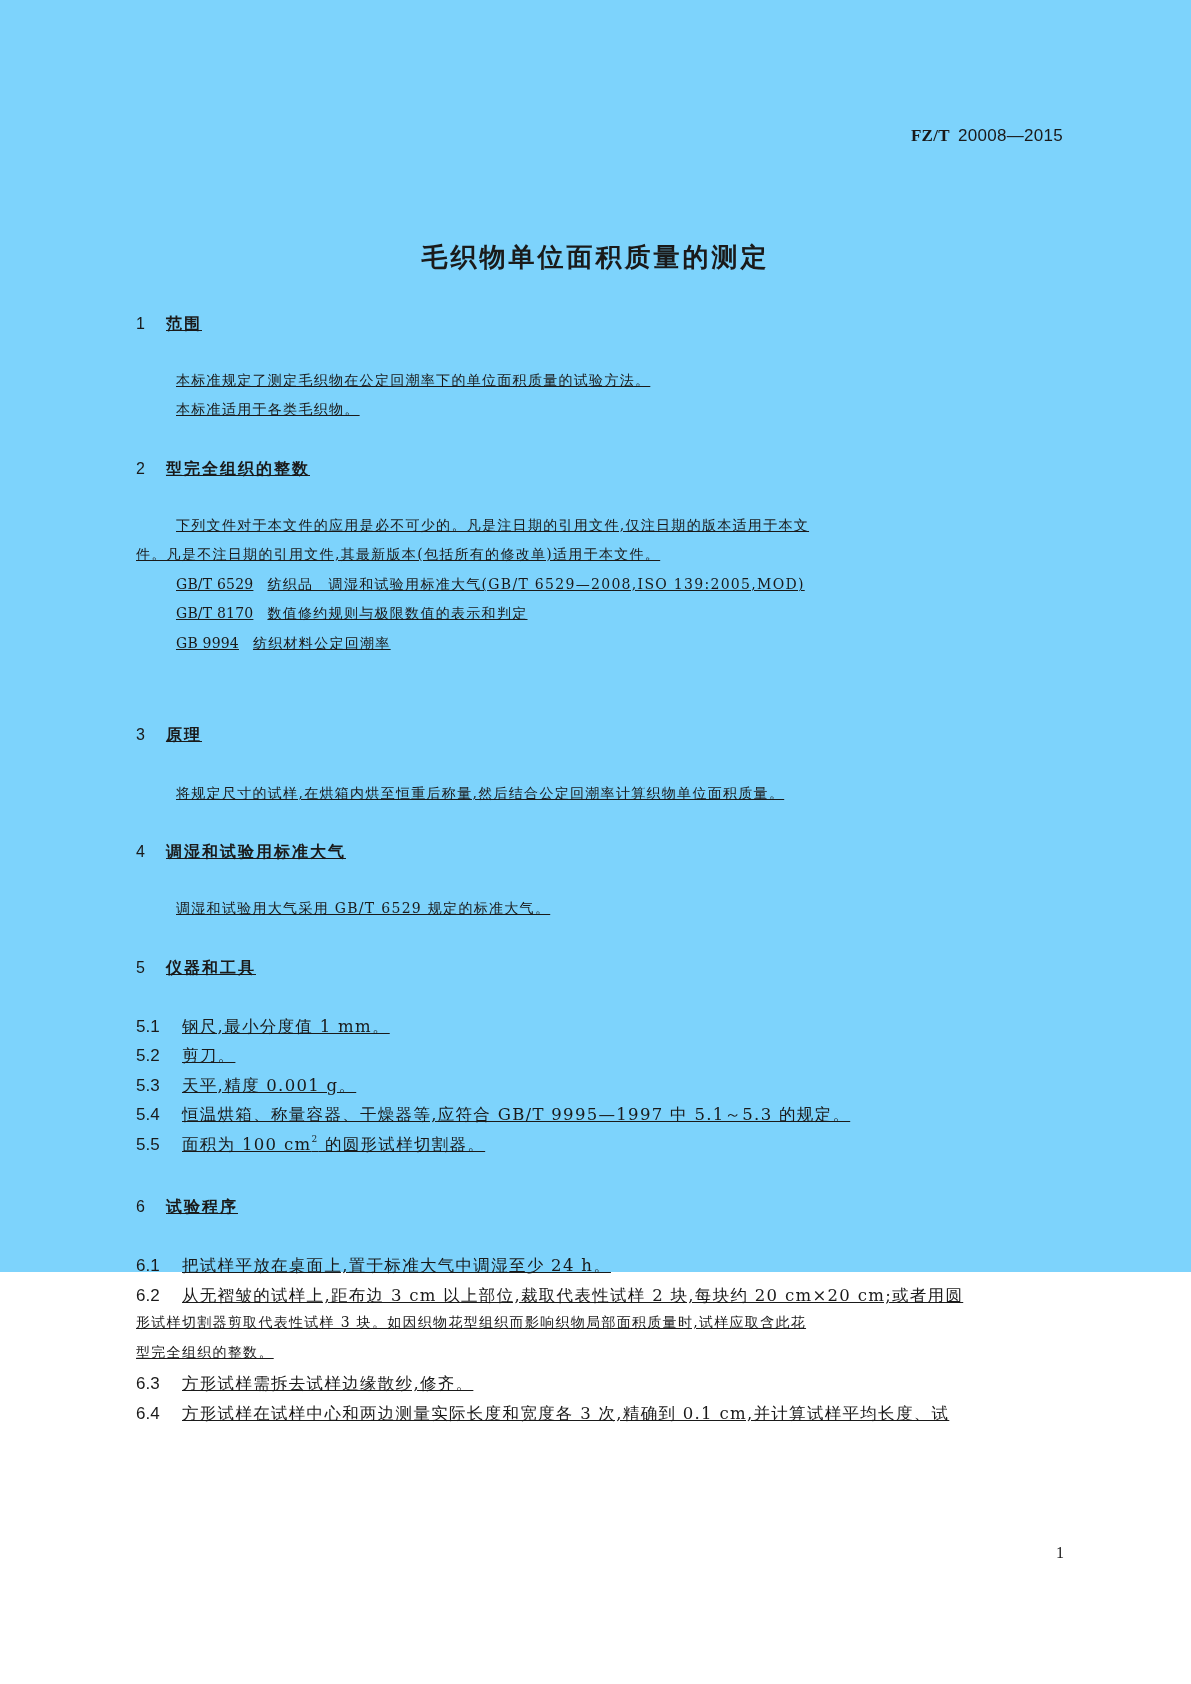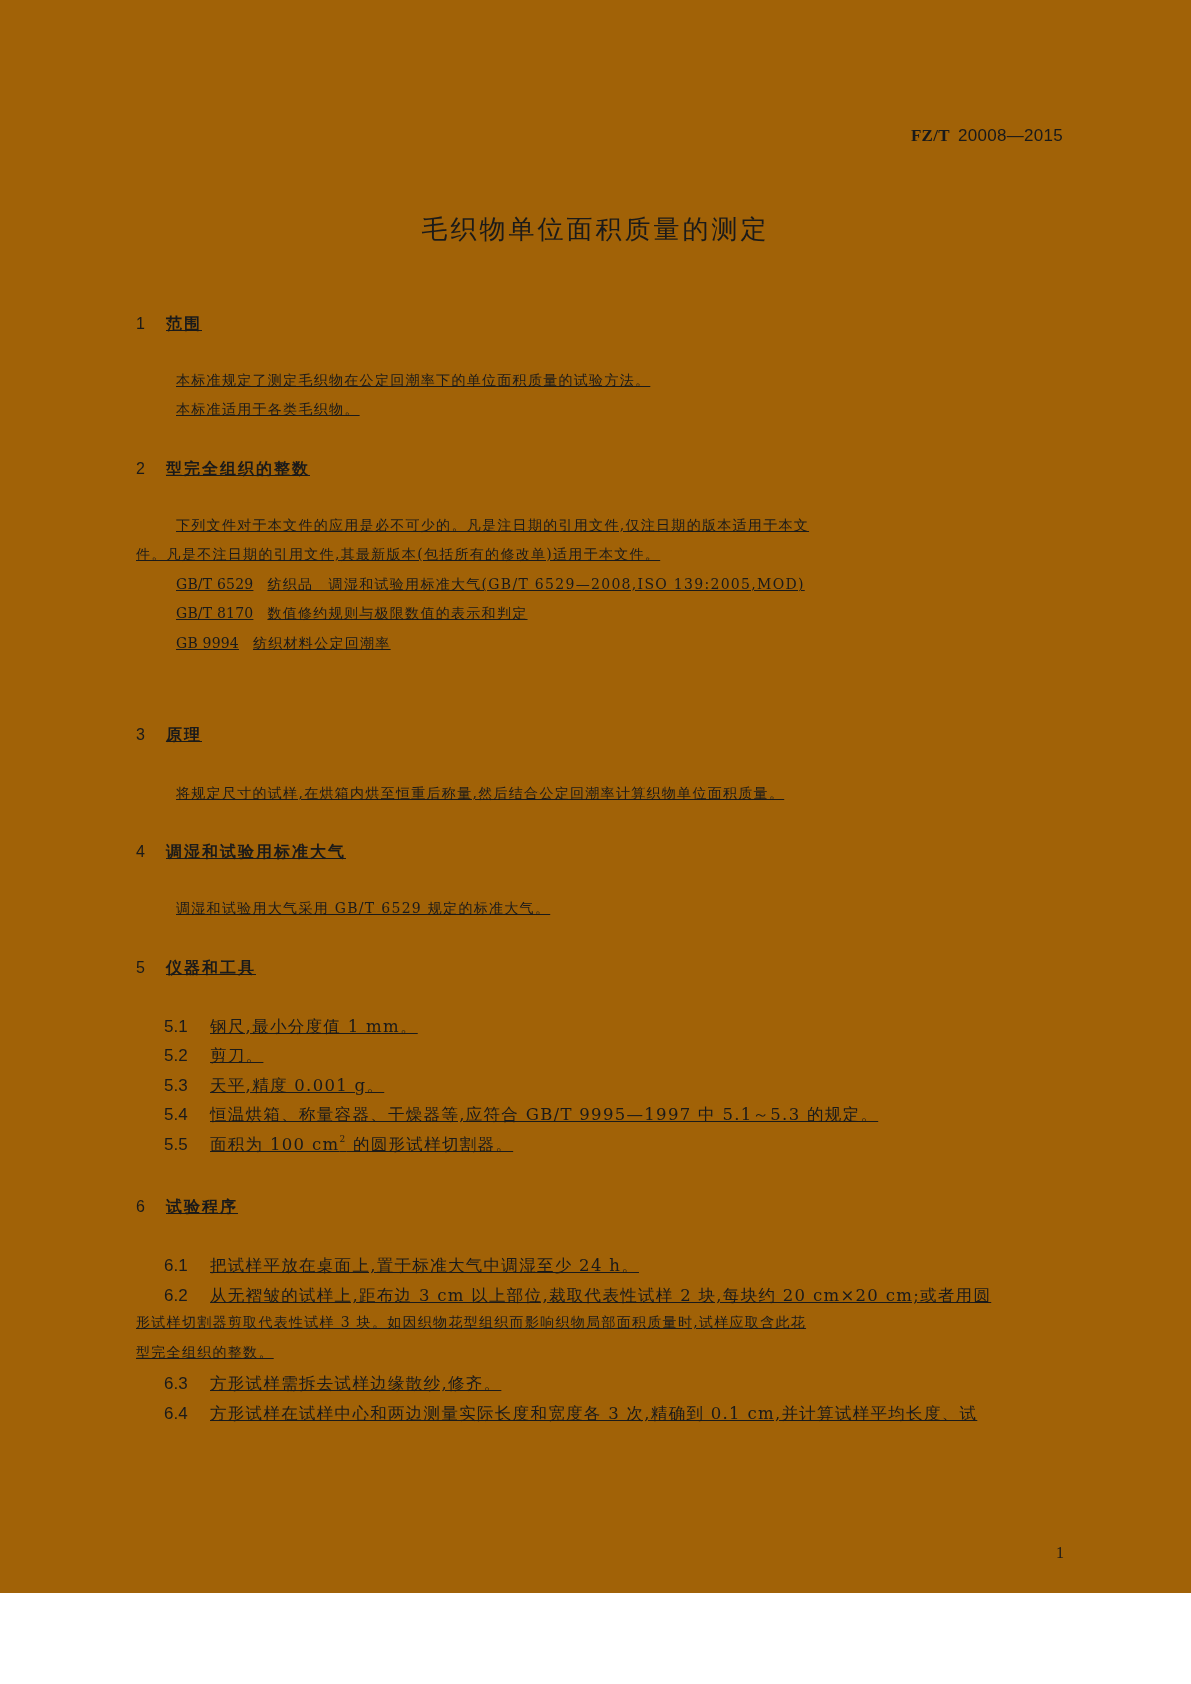--- a/index.html
+++ b/index.html
@@ -1,28 +1,28 @@
 <!DOCTYPE html>
 <html><head>
   <meta charset="utf-8">
   <style>
     html, body { margin: 0; padding: 0; background: #ffffff; }
     body { width: 1191px; height: 1684px; position: relative; overflow: hidden; color: #1a1a1a; }
-    .page { position: absolute; left: 0; top: 0; width: 1191px; height: 1593px; background: #a16207; }
+    .page { position: absolute; left: 0; top: 0; width: 1191px; height: 1272px; background: #7dd3fc; }
     .std-no { position: absolute; right: 128px; top: 126px; font-size: 17px; font-family: "Liberation Sans", sans-serif; letter-spacing: 0.3px; }
     .std-no .code { font-family: "Liberation Serif", serif; font-weight: bold; margin-right: 8px; }
-    .title { position: absolute; left: 0; width: 100%; top: 212px; text-align: center; font-family: "DejaVu Sans", sans-serif; font-size: 26px; letter-spacing: 3px; }
+    .title { position: absolute; left: 0; width: 100%; top: 240px; text-align: center; font-family: "DejaVu Sans", sans-serif; font-size: 26px; letter-spacing: 3px; font-weight: bold; }
     .abs { position: absolute; white-space: nowrap; text-decoration: underline; }
     .h { font-family: "DejaVu Sans", sans-serif; font-size: 16px; font-weight: bold; left: 136px; }
     .h .num { display: inline-block; width: 30px; font-weight: normal; font-family: "Liberation Sans", sans-serif; }
     .h .txt { letter-spacing: 2px; }
     .p { font-family: "DejaVu Serif", serif; font-size: 14px; letter-spacing: 1.3px; }
     .para-indent { left: 176px; }
     .para-full { left: 136px; }
-    .item { left: 136px; font-family: "DejaVu Serif", serif; font-size: 16.5px; letter-spacing: 1.3px; margin-left: 28px; }
+    .item { left: 136px; font-family: "DejaVu Serif", serif; font-size: 16.5px; letter-spacing: 1.3px; }
     .item .inum { display: inline-block; width: 46px; font-family: "Liberation Sans", sans-serif; letter-spacing: 0; font-size: 17px; }
     .ref .rcode { margin-right: 14px; letter-spacing: 0.2px; }
     .pageno { position: absolute; right: 127px; top: 1544px; font-family: "Liberation Serif", serif; font-size: 16px; }
     sup { font-size: 9px; vertical-align: 8px; }
   </style>
 </head>
 <body>
 
 <div class="page">
 

